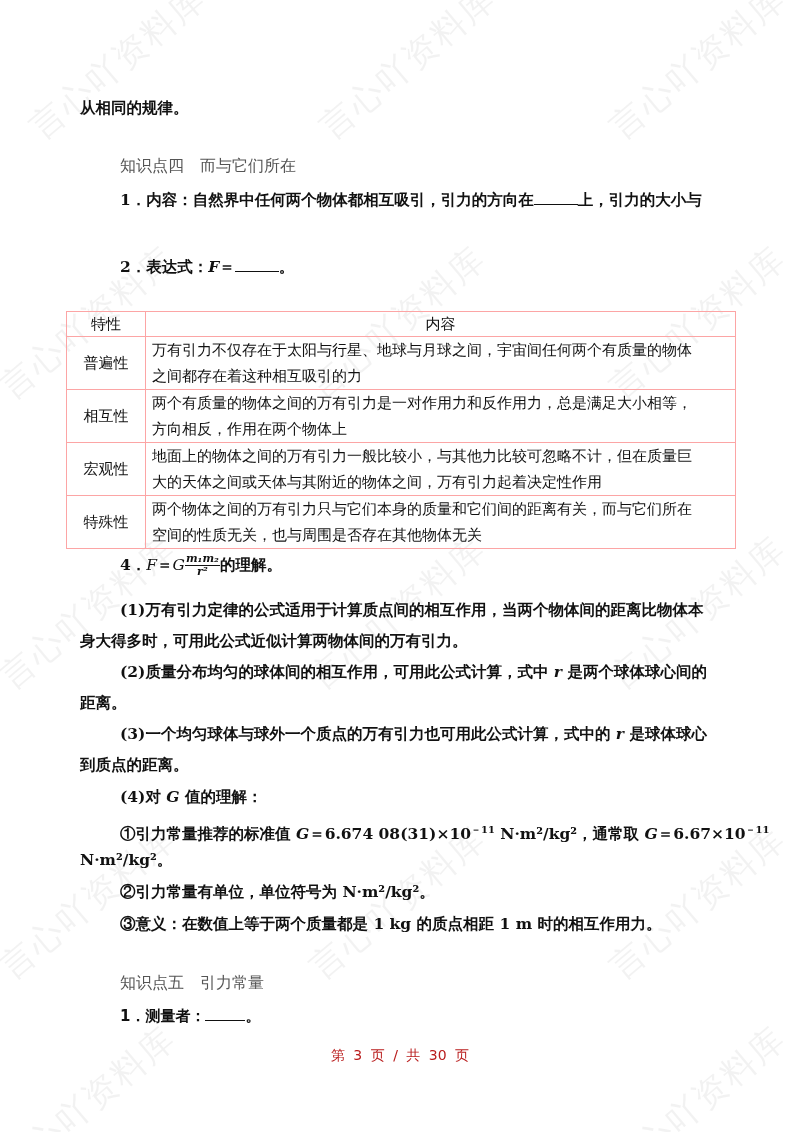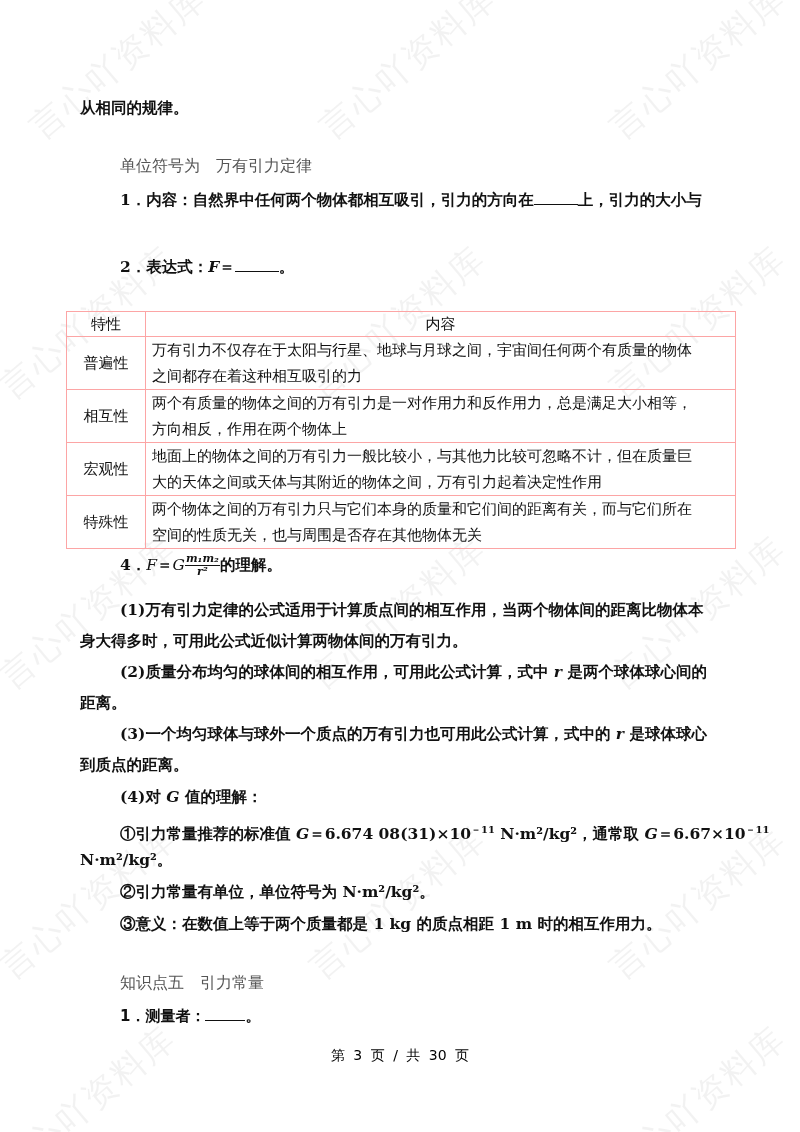--- a/index.html
+++ b/index.html
@@ -24,21 +24,21 @@
   table.props {
     position:absolute; left:66px; top:311px; width:670px; border-collapse:collapse; font-size:15px;
   }
   table.props td, table.props th { border:1px solid #fca5a5; padding:0 6px; line-height:26px; font-weight:normal; }
   table.props th { height:24px; line-height:22px; }
   table.props td.k { width:66px; text-align:center; }
   table.props td.v { text-align:left; }
   .frac { display:inline-block; vertical-align:middle; text-align:center; font-style:italic; font-size:11px; line-height:12px; }
   .frac .num { display:block; border-bottom:1px solid #111; padding:0 1px; }
   .frac .den { display:block; }
-  .footer { position:absolute; top:1047px; left:0; width:800px; text-align:center; font-family:"DejaVu Sans", sans-serif; font-size:14px; color:#000000; word-spacing:4px; }
+  .footer { position:absolute; top:1047px; left:0; width:800px; text-align:center; font-family:"DejaVu Sans", sans-serif; font-size:14px; color:#b91c1c; word-spacing:4px; }
 </style>
 </head>
 <body>
 
 <div class="watermark-layer">
   <div class="wm" style="left:10px;top:40px;">言心吖资料库</div>
   <div class="wm" style="left:300px;top:40px;">言心吖资料库</div>
   <div class="wm" style="left:590px;top:40px;">言心吖资料库</div>
   <div class="wm" style="left:-20px;top:300px;">言心吖资料库</div>
   <div class="wm" style="left:290px;top:300px;">言心吖资料库</div>
@@ -50,21 +50,21 @@
   <div class="wm" style="left:290px;top:880px;">言心吖资料库</div>
   <div class="wm" style="left:590px;top:880px;">言心吖资料库</div>
   <div class="wm" style="left:-20px;top:1080px;">言心吖资料库</div>
   <div class="wm" style="left:590px;top:1080px;">言心吖资料库</div>
 </div>
 
 <div class="page">
 
   <div class="line flush b" style="top:98px;">从相同的规律。</div>
 
-  <div class="line indent heading" style="top:156px;">单位符号为　万有引力定律</div>
+  <div class="line indent heading" style="top:156px;">知识点四　而与它们所在</div>
 
   <div class="line indent b" style="top:189px;">
     <span>1．内容：自然界中任何两个物体都相互吸引，引力的方向在</span><span class="blank" style="width:44px;"></span><span>上，引力的大小与</span>
   </div>
 
   <div class="line indent b" style="top:256px;">
     <span>2．表达式：</span><span class="i">F</span><span>＝</span><span class="blank" style="width:44px;"></span><span>。</span>
   </div>
 
 

